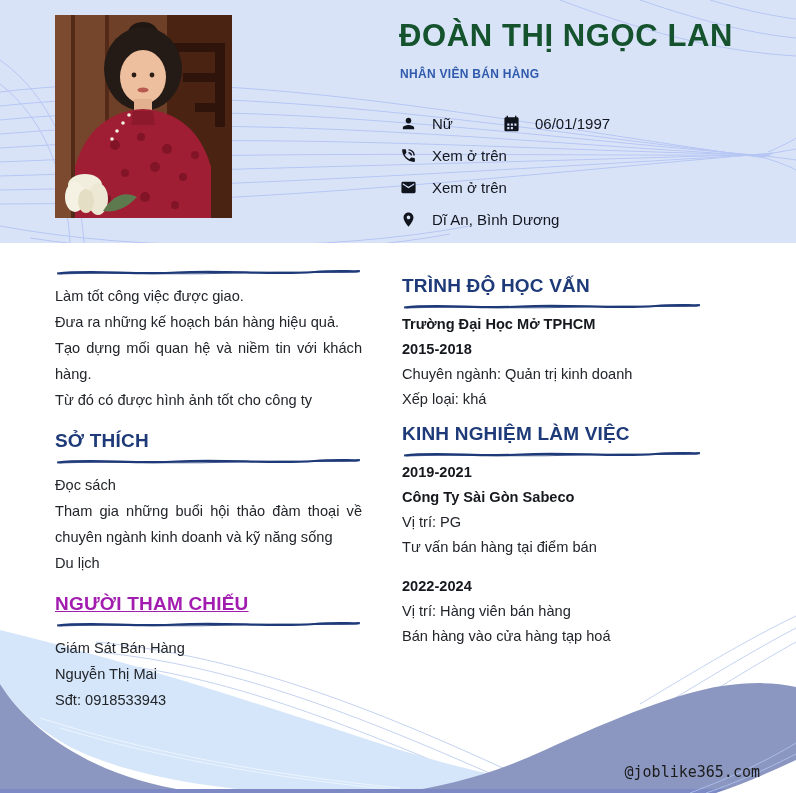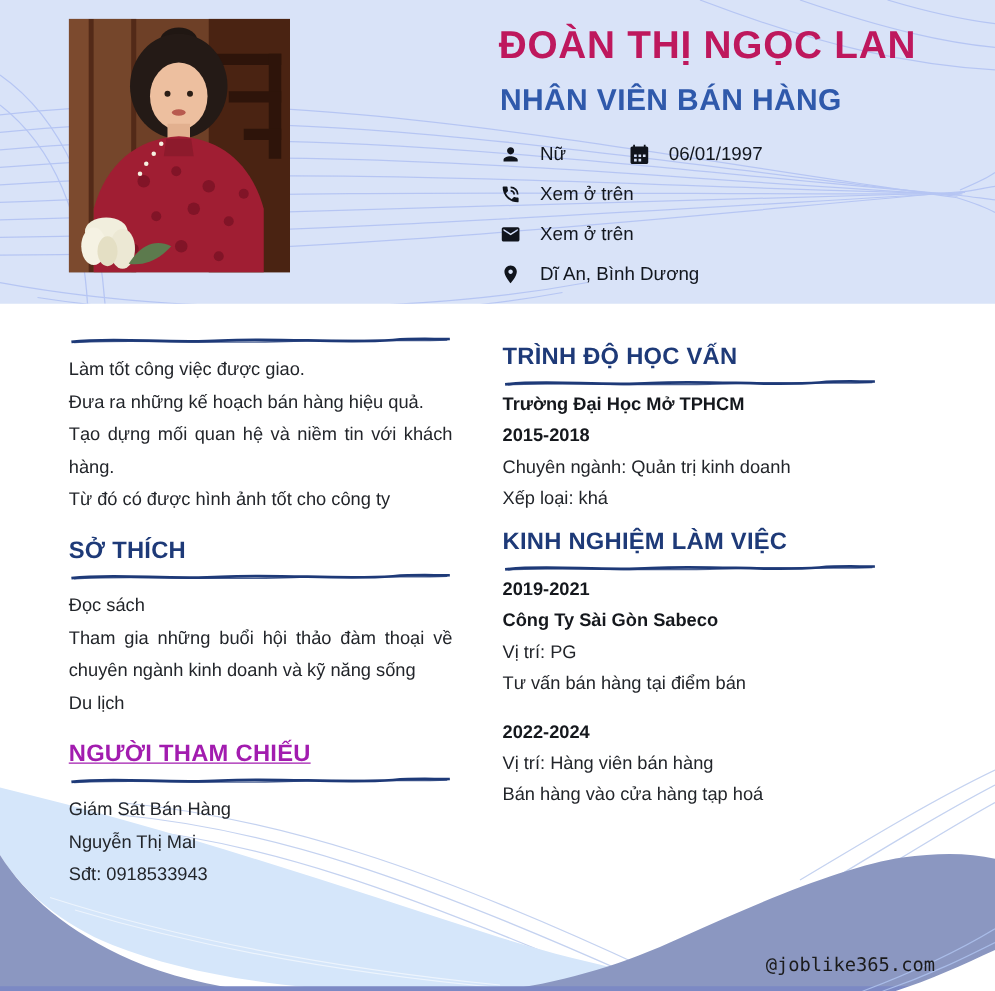--- a/index.html
+++ b/index.html
@@ -5,21 +5,21 @@
   html,body{margin:0;padding:0;background:#eee;}
   .page{position:relative;width:796px;height:793px;background:#fff;overflow:hidden;
         font-family:"Liberation Sans","DejaVu Sans",sans-serif;color:#22252a;}
   
   .header{position:absolute;top:0;left:0;width:796px;height:243px;background:#d9e3f8;}
   .header-waves{position:absolute;top:0;left:0;width:796px;height:243px;}
   .header-waves path{fill:none;stroke:#7e97ec;stroke-width:1;}
   .photo{position:absolute;left:55px;top:15px;width:177px;height:203px;}
   .name{position:absolute;left:399px;top:18px;margin:0;font-size:31px;font-weight:bold;
         color:#1e3a78;letter-spacing:.6px;white-space:nowrap;}
-  .jobtitle{position:absolute;left:400px;top:67px;margin:0;font-size:24px;font-weight:bold;
+  .jobtitle{position:absolute;left:400px;top:67px;margin:0;font-size:12px;font-weight:bold;
         color:#2f59ab;letter-spacing:.3px;white-space:nowrap;}
   .contact{position:absolute;left:400px;top:107px;display:flex;flex-direction:column;}
   .contact-row{display:flex;align-items:center;height:32px;}
   .contact-item{display:flex;align-items:center;gap:15px;font-size:15px;color:#12161e;}
   .contact-item.gender{width:103px;}
   .cicon{width:17px;height:17px;flex:0 0 17px;}
   .cicon path,.cicon circle{fill:#10141c;}
   
   .col{position:absolute;z-index:2;}
   .col-left{left:55px;top:243px;width:307px;padding-top:21px;}
@@ -32,21 +32,21 @@
   .rule path{fill:none;stroke:#1e3a78;}
   .rule .r1{stroke-width:2.2;}
   .rule .r2{stroke-width:1.1;opacity:.8;}
   .sec-body p{margin:0;font-size:14.6px;line-height:26px;}
   .col-right .sec-body p{line-height:25px;}
   .col-left .sec-body p{text-align:justify;}
   .sec-body p.b{font-weight:bold;color:#15181d;}
   .entry + .entry{margin-top:14px;}
   
   .bottom-waves{position:absolute;left:0;bottom:0;width:796px;height:185px;z-index:1;}
-  .watermark{position:absolute;right:48px;bottom:12px;z-index:3;
+  .watermark{position:absolute;right:36px;bottom:12px;z-index:3;
         font-family:"DejaVu Sans Mono","Liberation Mono",monospace;
         font-size:15px;color:#1b1b1b;}
 </style>
 </head>
 <body>
 
 <div class="page">
 
   <header class="header" style="background: rgb(217, 227, 248);">
     <svg class="header-waves" viewBox="0 0 796 243" preserveAspectRatio="none" aria-hidden="true">
@@ -114,21 +114,21 @@
             <circle cx="57" cy="124" r="1.8"></circle>
         </g>
         <ellipse cx="30" cy="170" rx="17" ry="11" fill="#f1eedd"></ellipse>
         <ellipse cx="20" cy="182" rx="10" ry="15" fill="#f5f2e3"></ellipse>
         <ellipse cx="43" cy="184" rx="10" ry="16" fill="#ece8d4"></ellipse>
         <ellipse cx="31" cy="186" rx="8" ry="12" fill="#e4dfc4"></ellipse>
         <path d="M48,196 C58,180 70,176 82,182 C72,193 60,198 48,196 Z" fill="#5c7a4d"></path>
       </svg>
     </div>
 
-    <h1 class="name" style="color: #be185d;">ĐOÀN THỊ NGỌC LAN</h1>
+    <h1 class="name" style="color: #14532d;">ĐOÀN THỊ NGỌC LAN</h1>
     <h2 class="jobtitle" style="color: rgb(47, 89, 171);">NHÂN VIÊN BÁN HÀNG</h2>
 
     <div class="contact">
       <div class="contact-row">
         <div class="contact-item gender">
           <svg class="cicon" viewBox="0 0 24 24">
             <path d="M12 12c2.21 0 4-1.79 4-4s-1.79-4-4-4-4 1.79-4 4 1.79 4 4 4zm0 2c-2.67 0-8 1.34-8 4v2h16v-2c0-2.66-5.33-4-8-4z"></path>
           </svg>
           <span>Nữ</span>
         </div>

